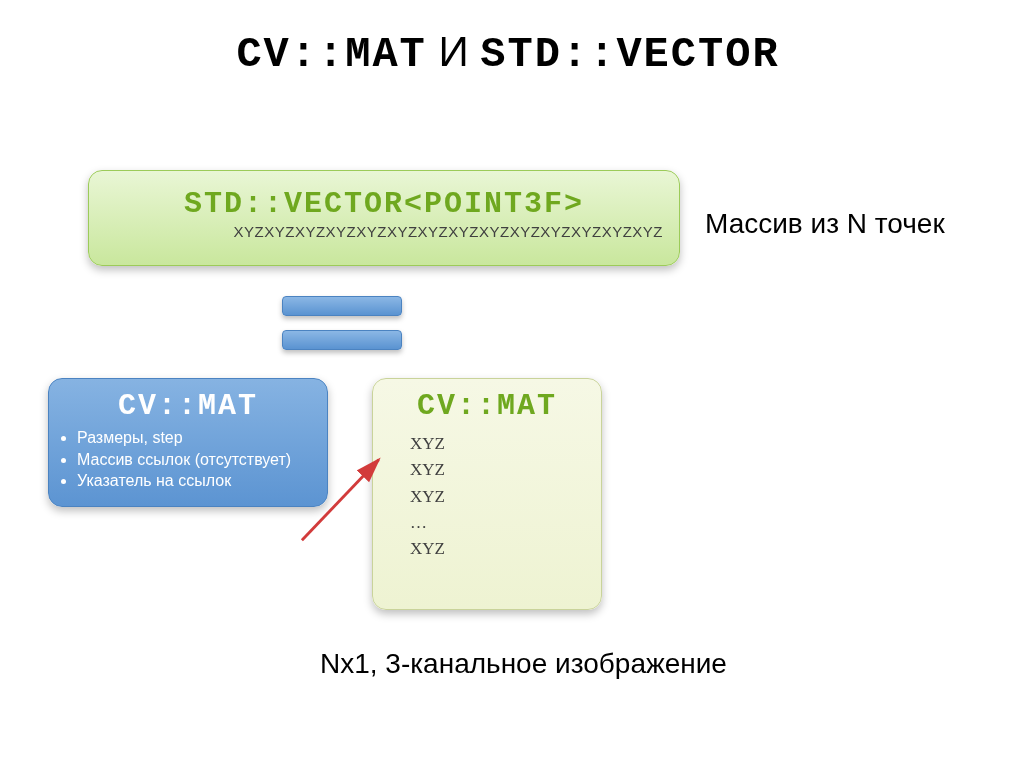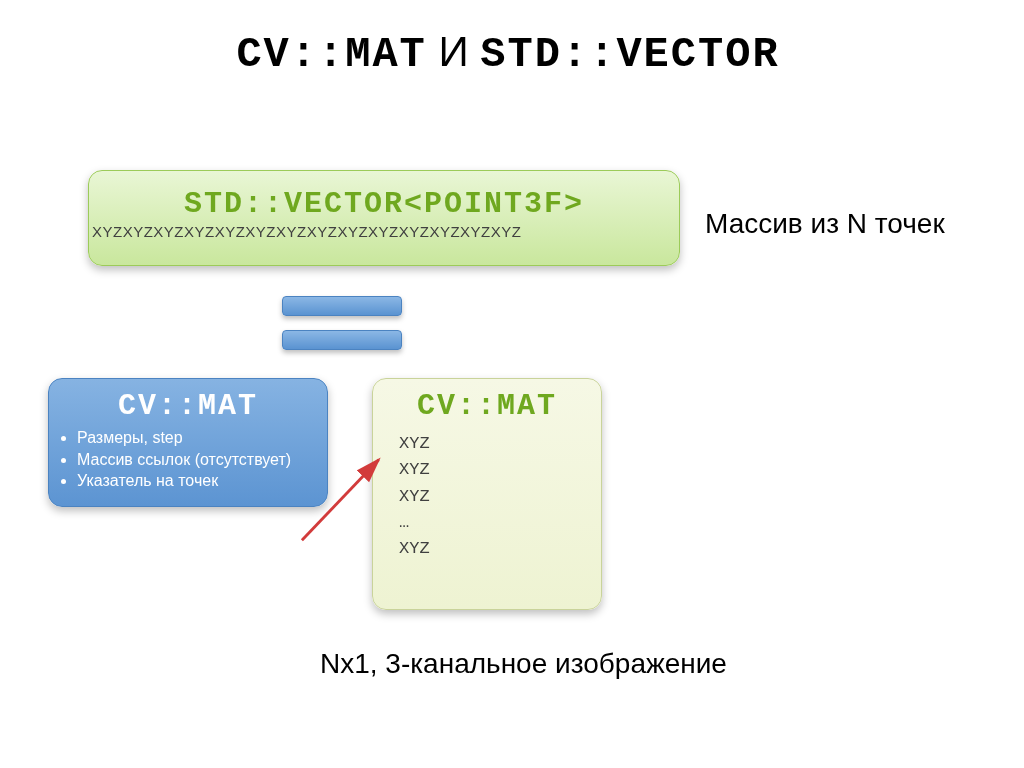--- a/index.html
+++ b/index.html
@@ -4,39 +4,39 @@
 <style>
   html,body{margin:0;padding:0;width:1024px;height:768px;background:#fff;font-family:Arial,Helvetica,sans-serif;overflow:hidden}
   .mono{font-family:"Courier New",Courier,monospace;font-weight:bold;letter-spacing:2px}
   .title{position:absolute;left:0;right:8px;top:28px;text-align:center;font-size:42px;color:#000}
   .title .mono{font-family:"Courier New",Courier,monospace;font-weight:bold}
   
   .vecbox{position:absolute;left:88px;top:170px;width:590px;height:94px;border-radius:14px;
     background:linear-gradient(#e9f6d5 0%,#c9e79d 100%);
     border:1.5px solid #9ccb59;box-shadow:0 4px 8px rgba(0,0,0,.25)}
   .vecbox .hdr{color:#6fa81f;font-size:30px;text-align:center;padding-top:16px}
-  .vecbox .body{color:#404040;font-size:15px;text-align:left;padding:2px 3px 0;letter-spacing:.5px;font-family:Arial}
+  .vecbox .body{color:#404040;font-size:15px;text-align:right;padding:2px 16px 0;letter-spacing:.5px;font-family:Arial}
   .sidecap{position:absolute;left:705px;top:208px;font-size:28px;color:#000}
   
   .eqwrap{position:absolute;left:282px;top:296px;width:120px}
   .bar{height:18px;border-radius:4px;margin-bottom:14px;
     background:linear-gradient(#8bb7e5 0%,#5a93d1 100%);
     border:1px solid #4b83c1;box-shadow:0 3px 5px rgba(0,0,0,.25)}
   
   .bluebox{position:absolute;left:48px;top:378px;width:278px;border-radius:14px;
     background:linear-gradient(#86b3e2 0%,#5c94d2 100%);
     border:1.5px solid #4b83c1;box-shadow:0 4px 8px rgba(0,0,0,.25);color:#fff;padding:10px 0 14px}
   .bluebox .hdr{font-size:30px;text-align:center}
   .bluebox ul{list-style:disc;margin:4px 0 0 28px;padding:0;font-size:16px;line-height:1.35}
   
   .yellowbox{position:absolute;left:372px;top:378px;width:228px;height:230px;border-radius:14px;
     background:linear-gradient(#f6f8e5 0%,#eef3d2 100%);
     border:1.5px solid #c9d39a;box-shadow:0 4px 8px rgba(0,0,0,.25)}
   .yellowbox .hdr{color:#6fa81f;font-size:30px;text-align:center;padding-top:10px}
-  .yellowbox .rows{color:#404040;font-size:17px;padding:8px 0 0 26px;line-height:1.55;font-family:Liberation Mono, monospace}
+  .yellowbox .rows{color:#404040;font-size:17px;padding:8px 0 0 37px;line-height:1.55;font-family:Liberation Serif, serif}
   .footer{position:absolute;left:320px;top:648px;font-size:28px;color:#000}
   
   .arrow{position:absolute;left:300px;top:452px;width:96px;height:96px;pointer-events:none}
 </style>
 </head>
 <body>
 
 <div class="title">
   <span class="mono">CV::MAT</span><span> И </span><span class="mono">STD::VECTOR</span>
 </div>
@@ -51,21 +51,21 @@
 <div class="eqwrap">
   <div class="bar"></div>
   <div class="bar"></div>
 </div>
 
 <div class="bluebox">
   <div class="hdr mono">CV::MAT</div>
   <ul>
     <li>Размеры, step</li>
     <li>Массив ссылок (отсутствует)</li>
-    <li>Указатель на точек</li>
+    <li>Указатель на ссылок</li>
   </ul>
 </div>
 
 <div class="yellowbox">
   <div class="hdr mono">CV::MAT</div>
   <div class="rows">
     <div>XYZ</div>
     <div>XYZ</div>
     <div>XYZ</div>
     <div>…</div>

